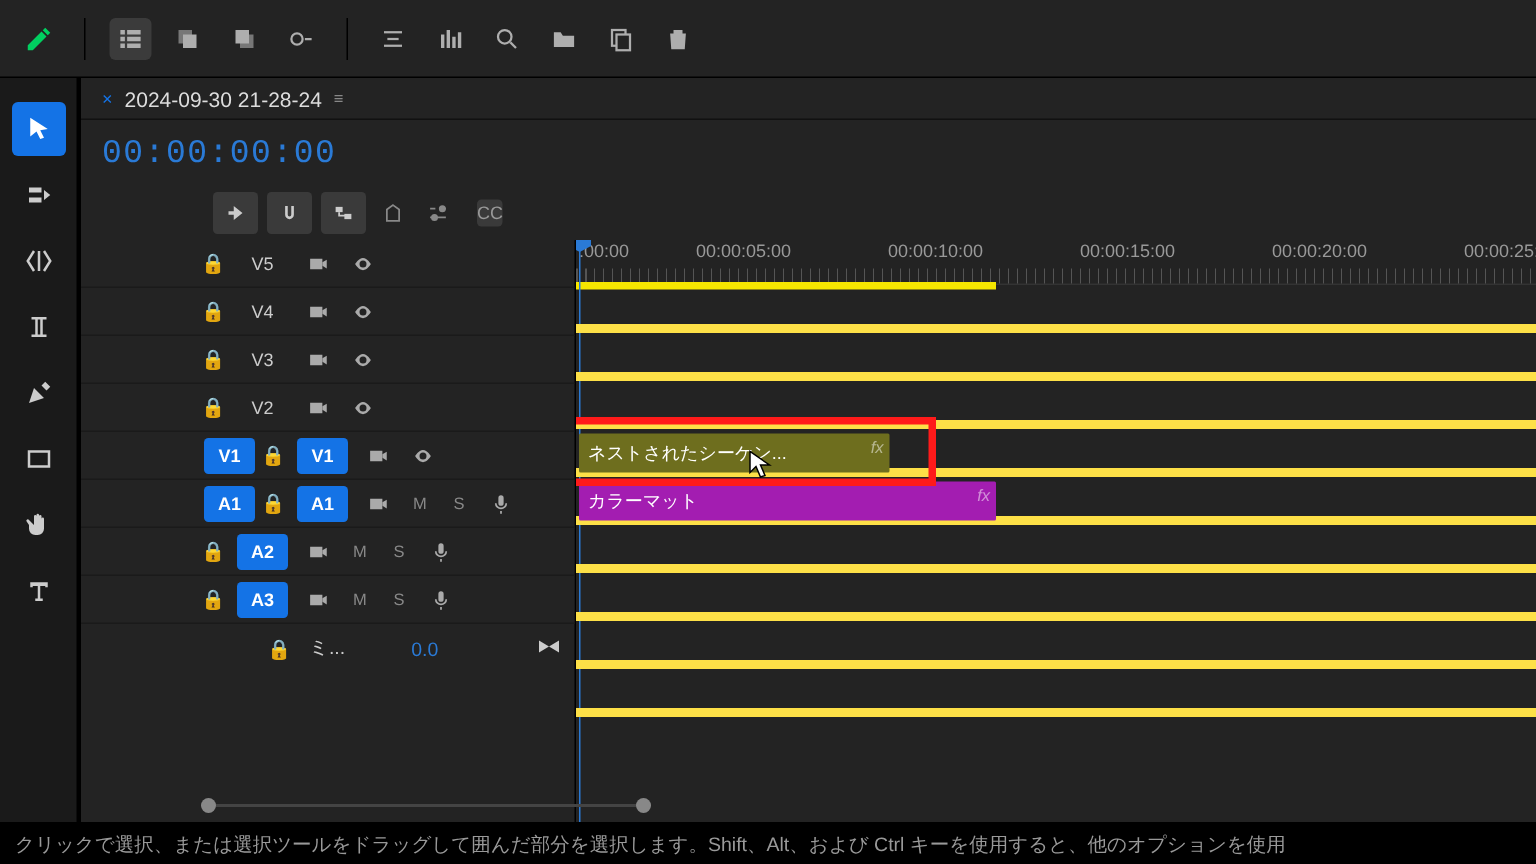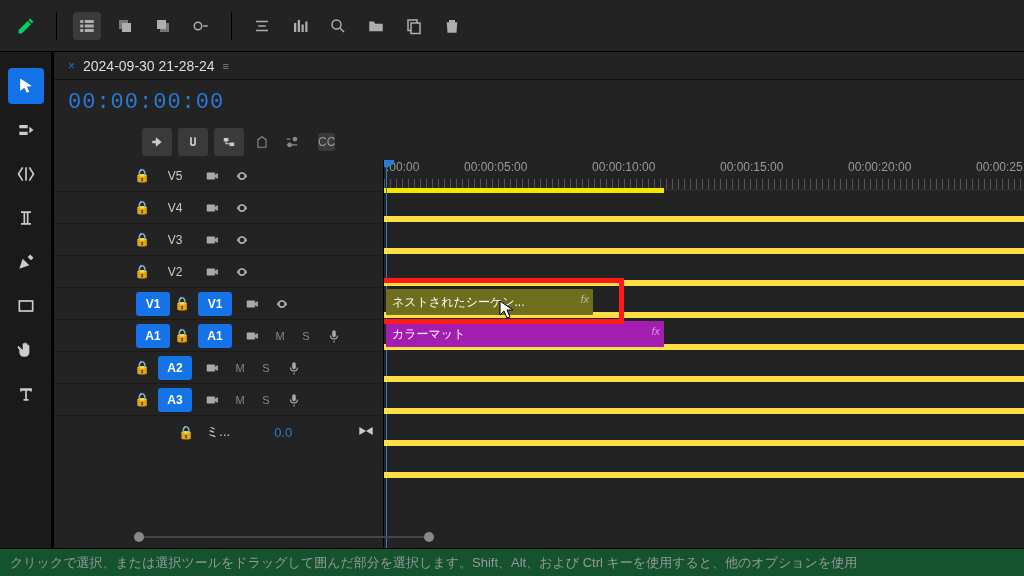--- a/index.html
+++ b/index.html
@@ -66,21 +66,21 @@
 .clip .fx { position:absolute; right:4px; top:4px; font-style:italic; font-size:11px; opacity:.5; }
 .clip.olive { background:#6e6e1e; }
 .clip.magenta { background:#a31db1; }
 .highlight-box { position:absolute; border:5px solid #ff1a1a; pointer-events:none; }
 
 .scroll { position:absolute; bottom:6px; left:80px; height:10px; width:300px; }
 .scroll .track { position:absolute; left:0; right:0; top:4px; height:2px; background:#444; }
 .scroll .knob { position:absolute; top:0; width:10px; height:10px; border-radius:50%; background:#888; }
 
 
-.status { position:absolute; bottom:0; left:0; right:0; height:28px; background:#14532d; color:#999; font-size:13px; display:flex; align-items:center; padding:0 10px; border-top:1px solid #000; white-space:nowrap; overflow:hidden;}
+.status { position:absolute; bottom:0; left:0; right:0; height:28px; background:#000000; color:#999; font-size:13px; display:flex; align-items:center; padding:0 10px; border-top:1px solid #000; white-space:nowrap; overflow:hidden;}
 
 .cursor { position:absolute; width:16px; height:20px; pointer-events:none; z-index:50; }
 .cursor svg { width:16px; height:20px; }
 </style>
 </head>
 <body>
 
 <div class="topbar">
   <div class="btn">
       <svg class="pen" viewBox="0 0 24 24">

